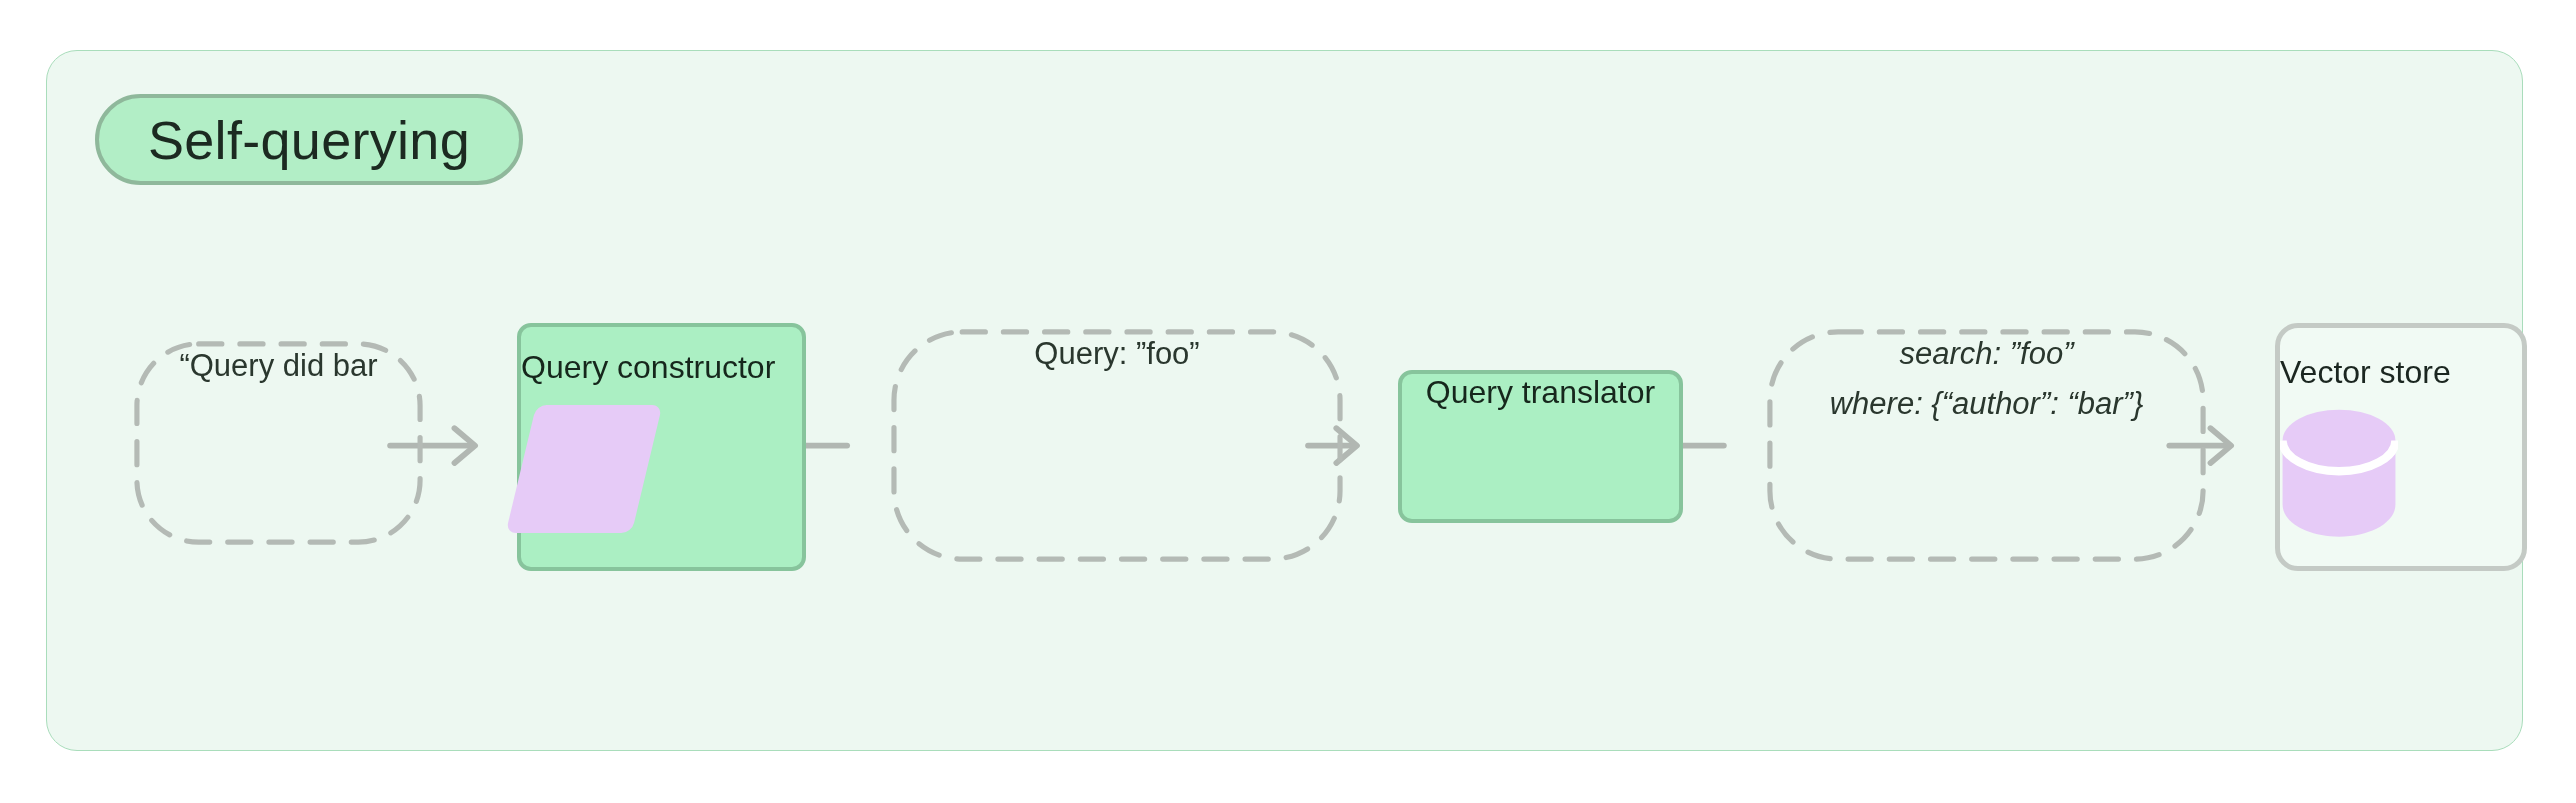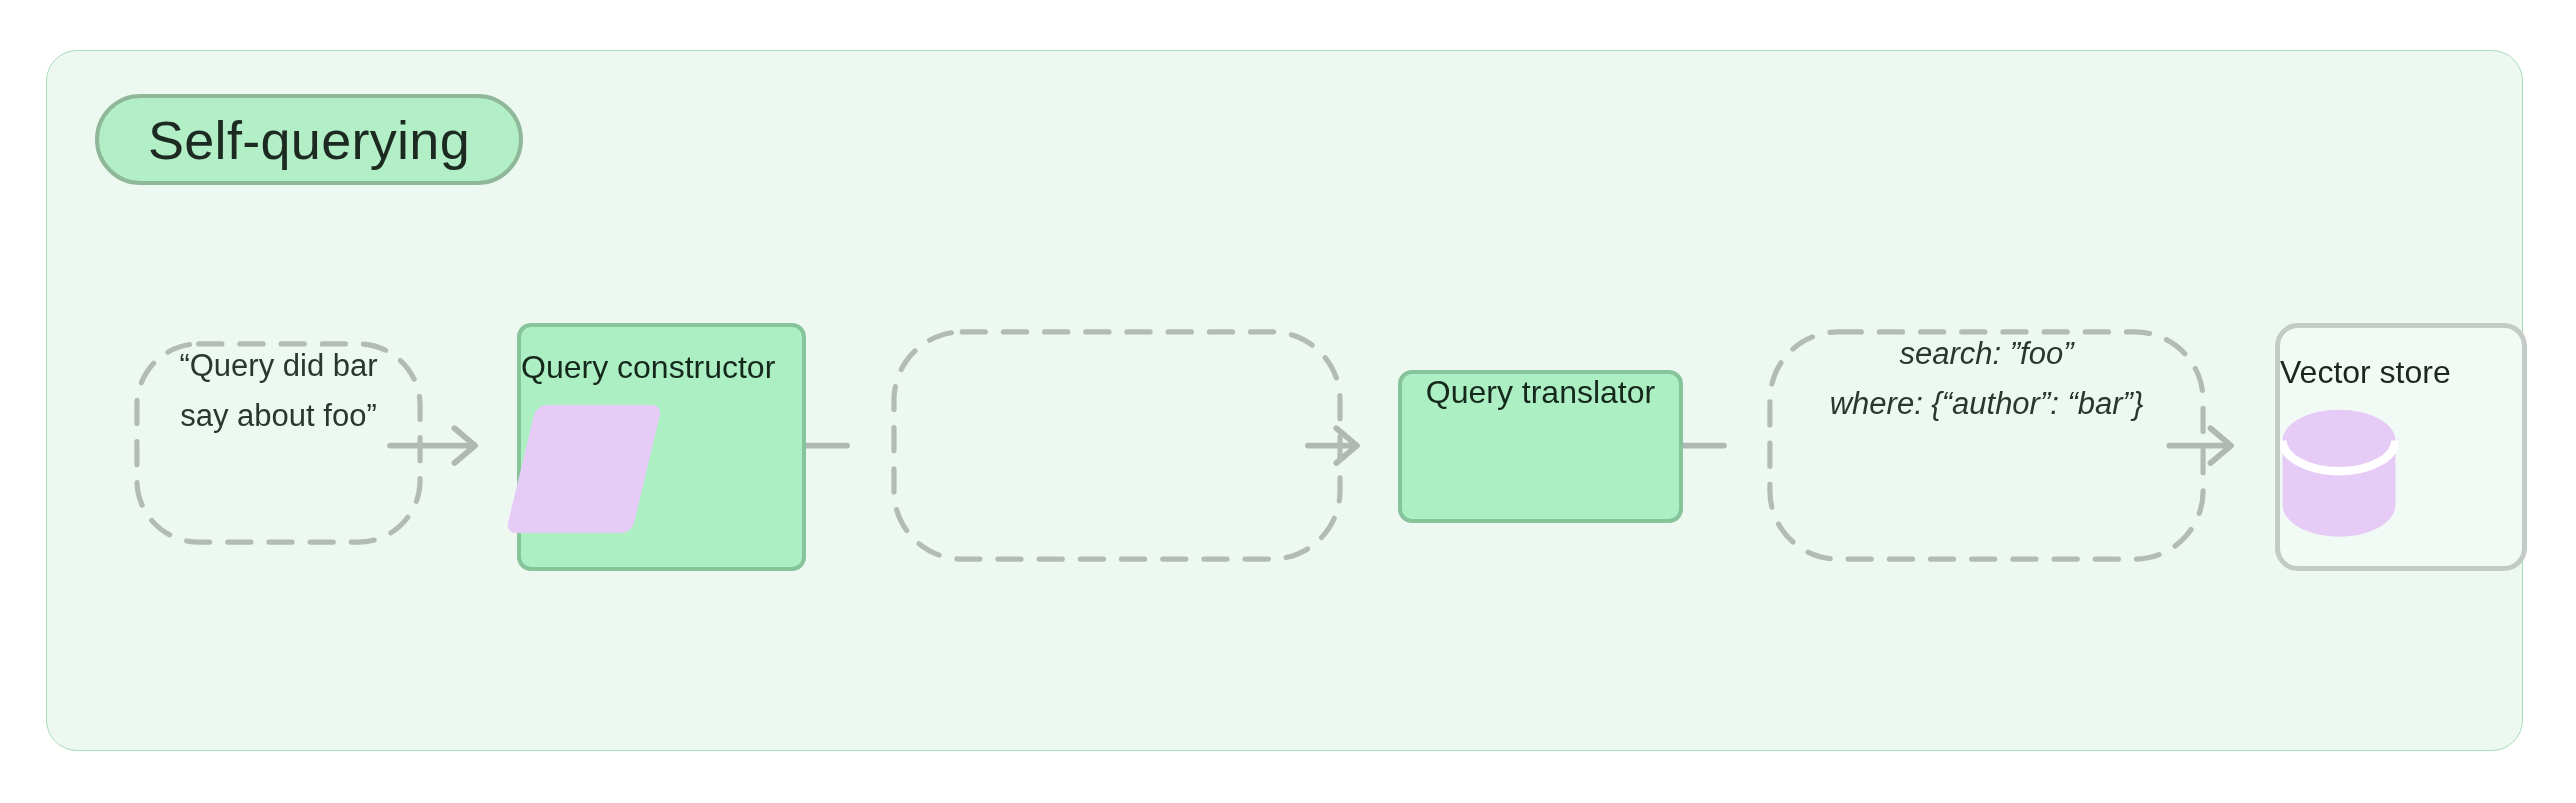--- a/index.html
+++ b/index.html
@@ -68,34 +68,34 @@
         <path d="M3360,586 L3392,613 L3360,640"></path>
       </g>
     </svg>
 
     <div class="node" style="left:47px;top:290px;width:289px;height:204px;">
       <svg class="dash-border" viewBox="0 0 449 317">
         <rect x="4.5" y="4.5" width="440" height="308" rx="96"></rect>
       </svg>
       <div class="node-text">
         <span>“Query did bar</span>
-        <span>say about foo”</span>
       </div>
     </div>
 
     <div class="node col greenbox" style="left:430px;top:272px;width:289px;height:248px;">
       <div class="box-title qc-title">Query constructor</div>
       <div class="parallelogram"></div>
     </div>
 
     <div class="node" style="left:804px;top:278px;width:452px;height:233px;">
       <svg class="dash-border" viewBox="0 0 702 362">
         <rect x="4.5" y="4.5" width="693" height="353" rx="106"></rect>
       </svg>
       <div class="node-text">
+        <span>Query: ”foo”</span>
       </div>
     </div>
 
     <div class="node greenbox" style="left:1311px;top:319px;width:285px;height:153px;">
       <div class="box-title">Query translator</div>
     </div>
 
     <div class="node" style="left:1680px;top:278px;width:439px;height:233px;font-style:italic;">
       <svg class="dash-border" viewBox="0 0 682 362">
         <rect x="4.5" y="4.5" width="673" height="353" rx="106"></rect>

